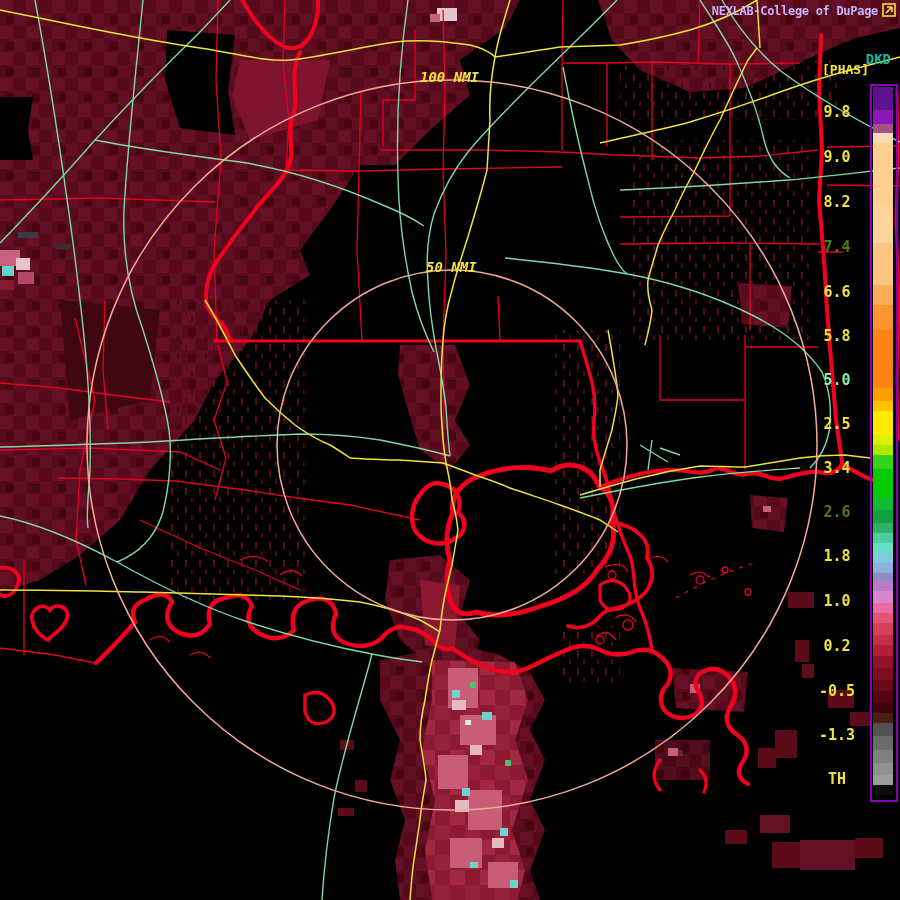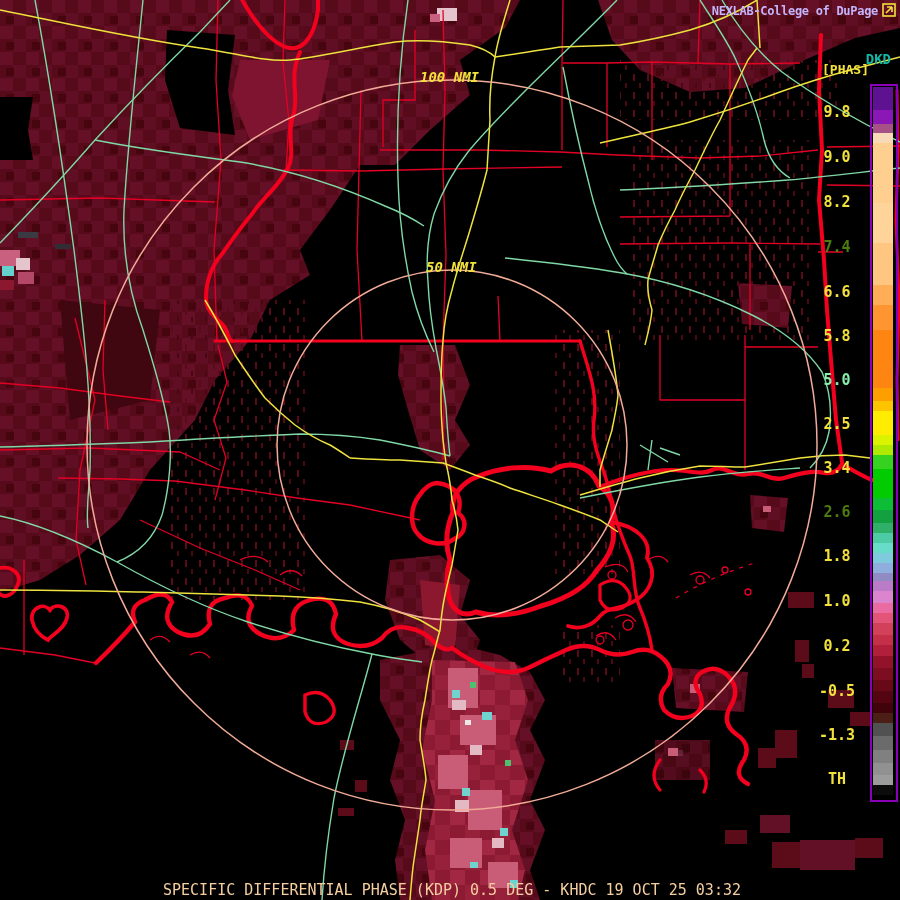--- a/index.html
+++ b/index.html
@@ -289,15 +289,14 @@
       <div class="ctick" style="top: 770px; color: rgb(242, 225, 60);">TH</div>
     </div>
 
 <div class="ovl" id="brand" style="color: #c4b5fd;">NEXLAB-College of DuPage</div>
 <svg id="logo" viewBox="0 0 14 14">
   <rect x="1" y="1" width="12" height="12" fill="none" stroke="#F2E13C" stroke-width="1.6"></rect>
   <path d="M4,10 L10,4 M10,4 L10,9 M10,4 L5,4" stroke="#F2E13C" stroke-width="1.6" fill="none"></path>
 </svg>
 <div class="ovl" id="prod-code" style="color: #14b8a6;">DKD</div>
 <div class="ovl" id="prod-units" style="color: rgb(242, 225, 60);">[PHAS]</div>
-<div class="ovl" id="caption" style="color: rgb(245, 207, 160);">SPECIFIC DIFFERENTIAL PHASE (KDP) 0.5 DEG - KHDC 19 OCT 25 03:32</div>
 
 </div>
 
 </body></html>

